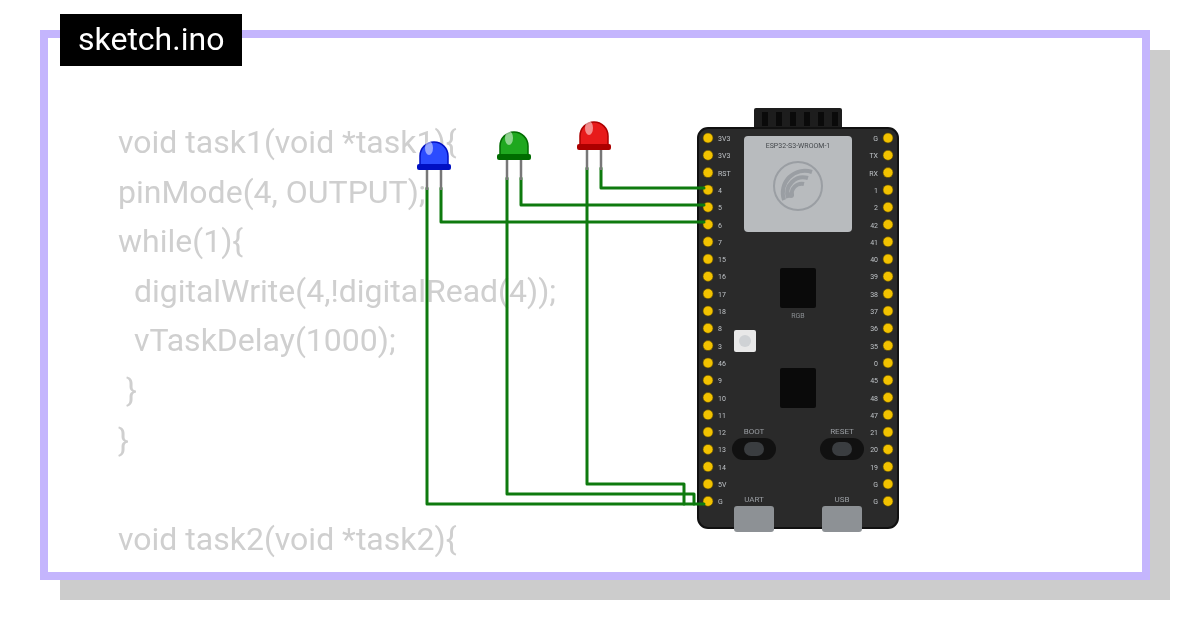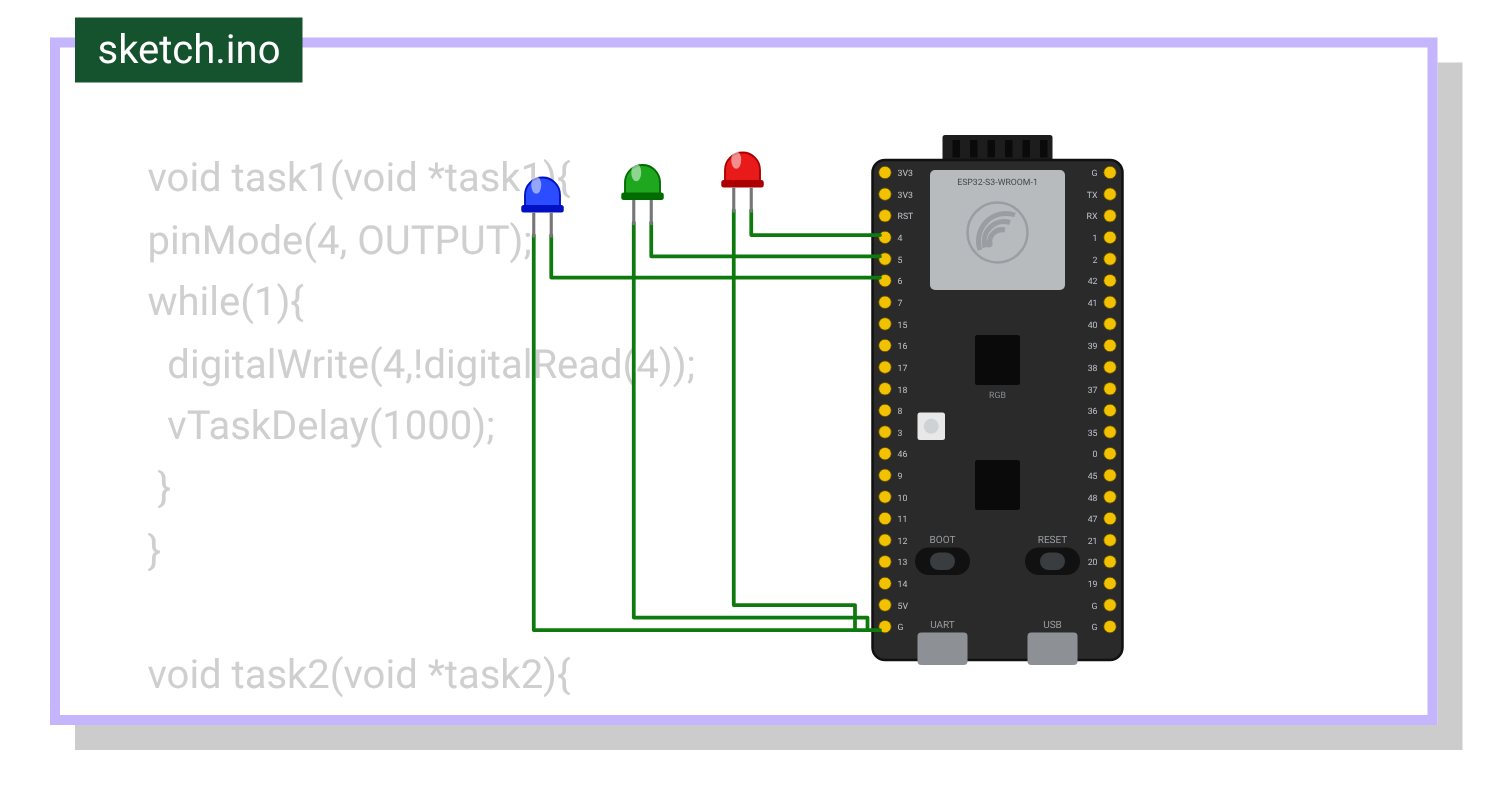--- a/index.html
+++ b/index.html
@@ -25,21 +25,21 @@
     left: 40px; top: 30px;
     width: 1110px; height: 550px;
     background: #fff;
     border: 8px solid #c4b5fd;
     overflow: hidden;
     padding-left: 48px;
   }
   .tab {
     position: absolute;
     left: 60px; top: 14px;
-    background: #14532d;
+    background: #000000;
     color: #fff;
     font-size: 32px;
     padding: 6px 18px 8px 18px;
     font-weight: 400;
   }
   .code {
     position: absolute;
     left: 70px; top: 80px;
     color: #cfcfcf;
     font-size: 32px;

